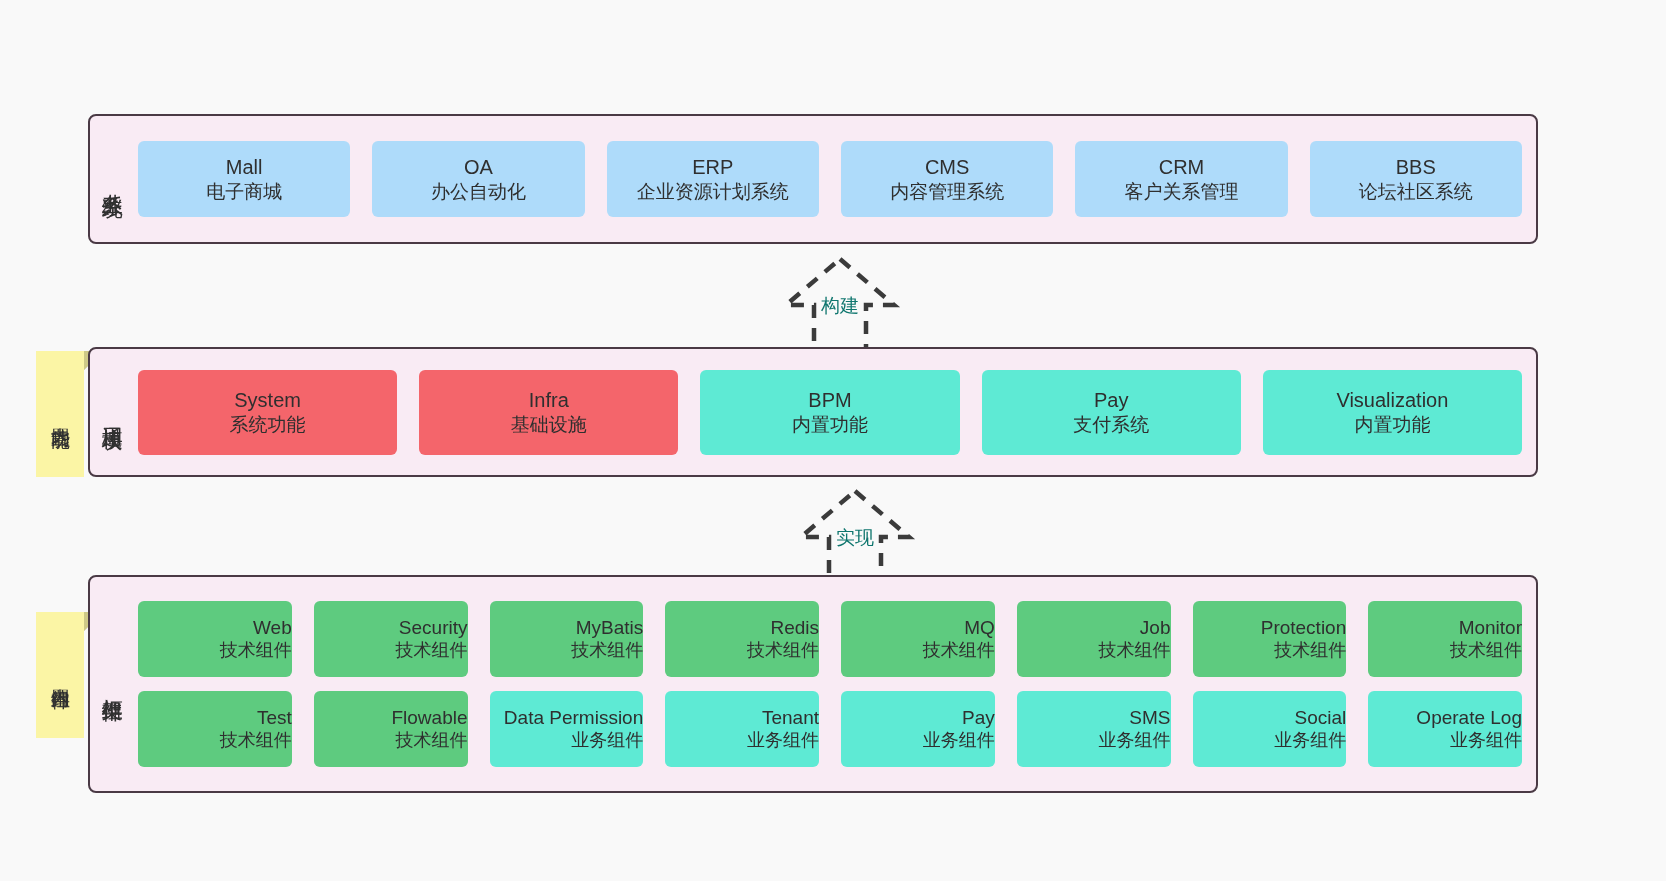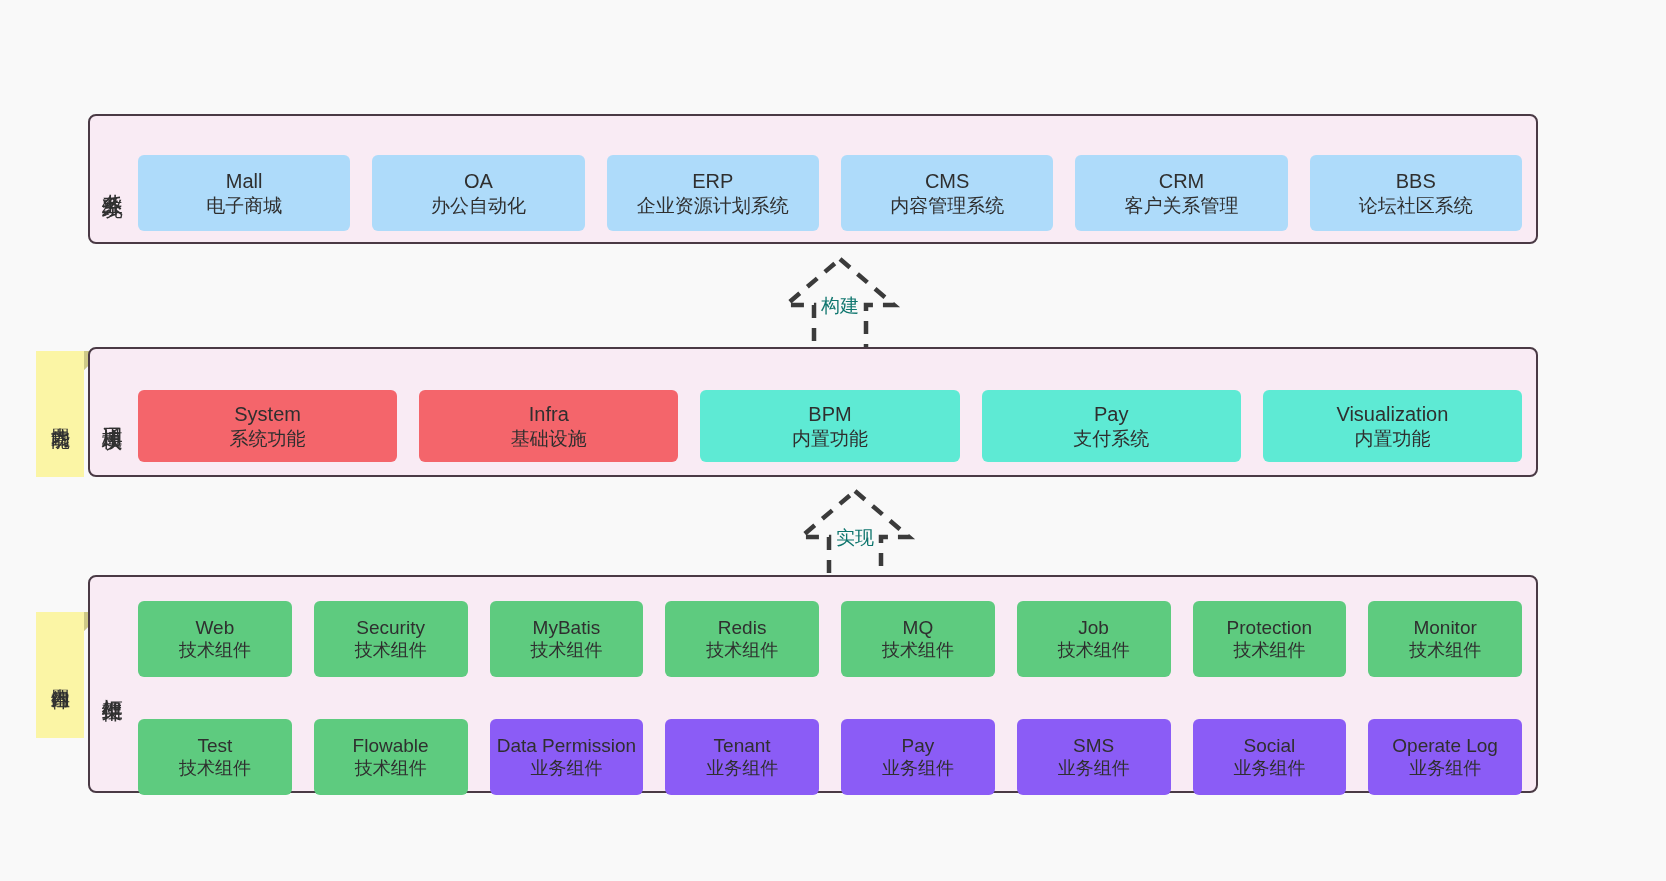--- a/index.html
+++ b/index.html
@@ -62,21 +62,20 @@
     flex: 1 1 0;
     box-sizing: border-box;
     border-radius: 6px;
     display: flex;
     flex-direction: column;
     align-items: center;
     justify-content: center;
     text-align: center;
     line-height: 1.22;
     color: #2f2f2f;
-    margin-top: 28px;
   }
   .cell .t1 { font-size: 20px; }
   .cell .t2 { font-size: 19px; }
 
   
   #layer-business {
     left: 88px;
     top: 114px;
     width: 1450px;
     height: 130px;
@@ -87,39 +86,40 @@
   }
 
   
   #layer-modules {
     left: 88px;
     top: 347px;
     width: 1450px;
     height: 130px;
   }
   #layer-modules .cell {
-    height: 72px;
+    height: 85px;
   }
   .c-red  { background: #f4656b; }
   .c-pink { background: #5eead4; }
 
   
   #layer-framework {
     left: 88px;
     top: 575px;
     width: 1450px;
     height: 218px;
   }
   #layer-framework .cell {
     height: 76px;
+    align-items: flex-end;
   }
   #layer-framework .cell .t1 { font-size: 19px; }
   #layer-framework .cell .t2 { font-size: 18px; }
   .c-green      { background: #5ecb7f; }
-  .c-lightgreen { background: #8b5cf6; }
+  .c-lightgreen { background: #5eead4; }
 
   
   .sticky {
     position: absolute;
     box-sizing: border-box;
     width: 48px;
     background: #fbf5a5;
     display: flex;
     align-items: center;
     justify-content: center;

